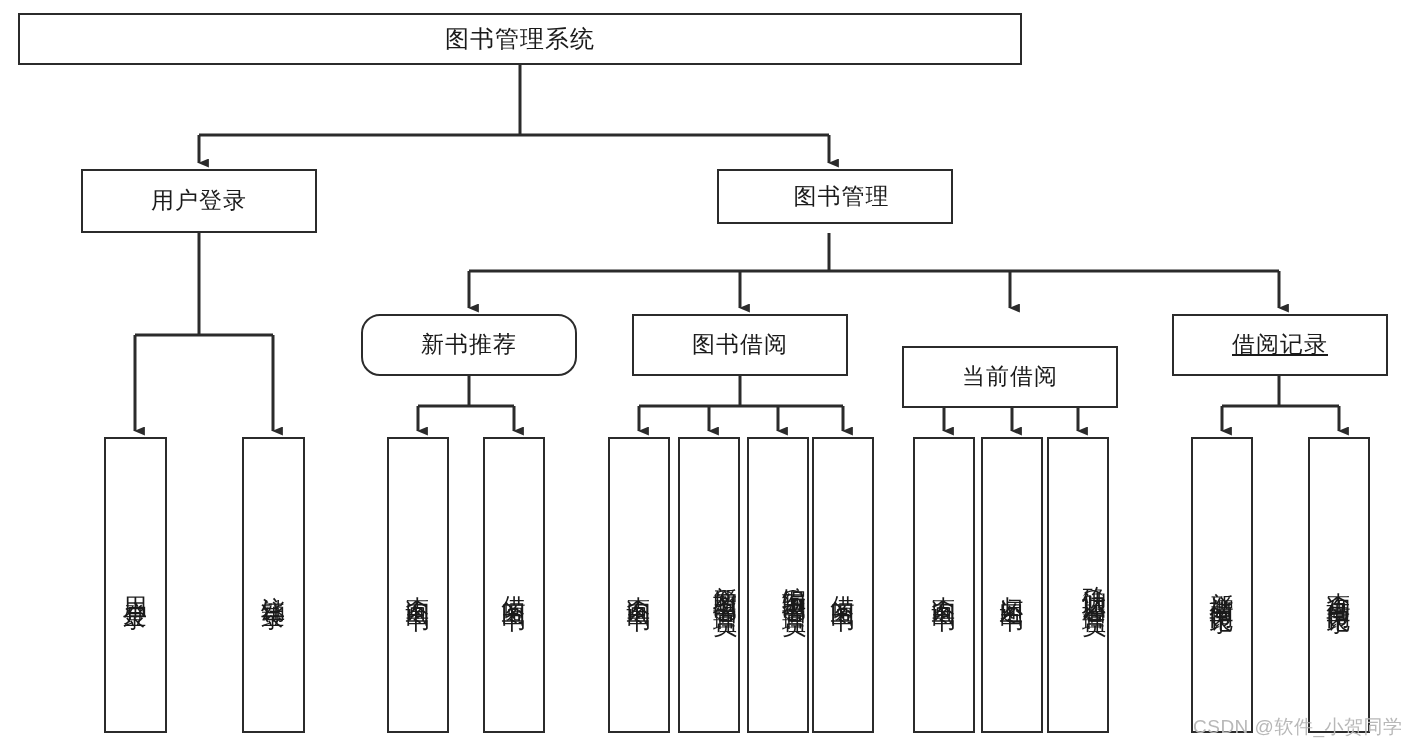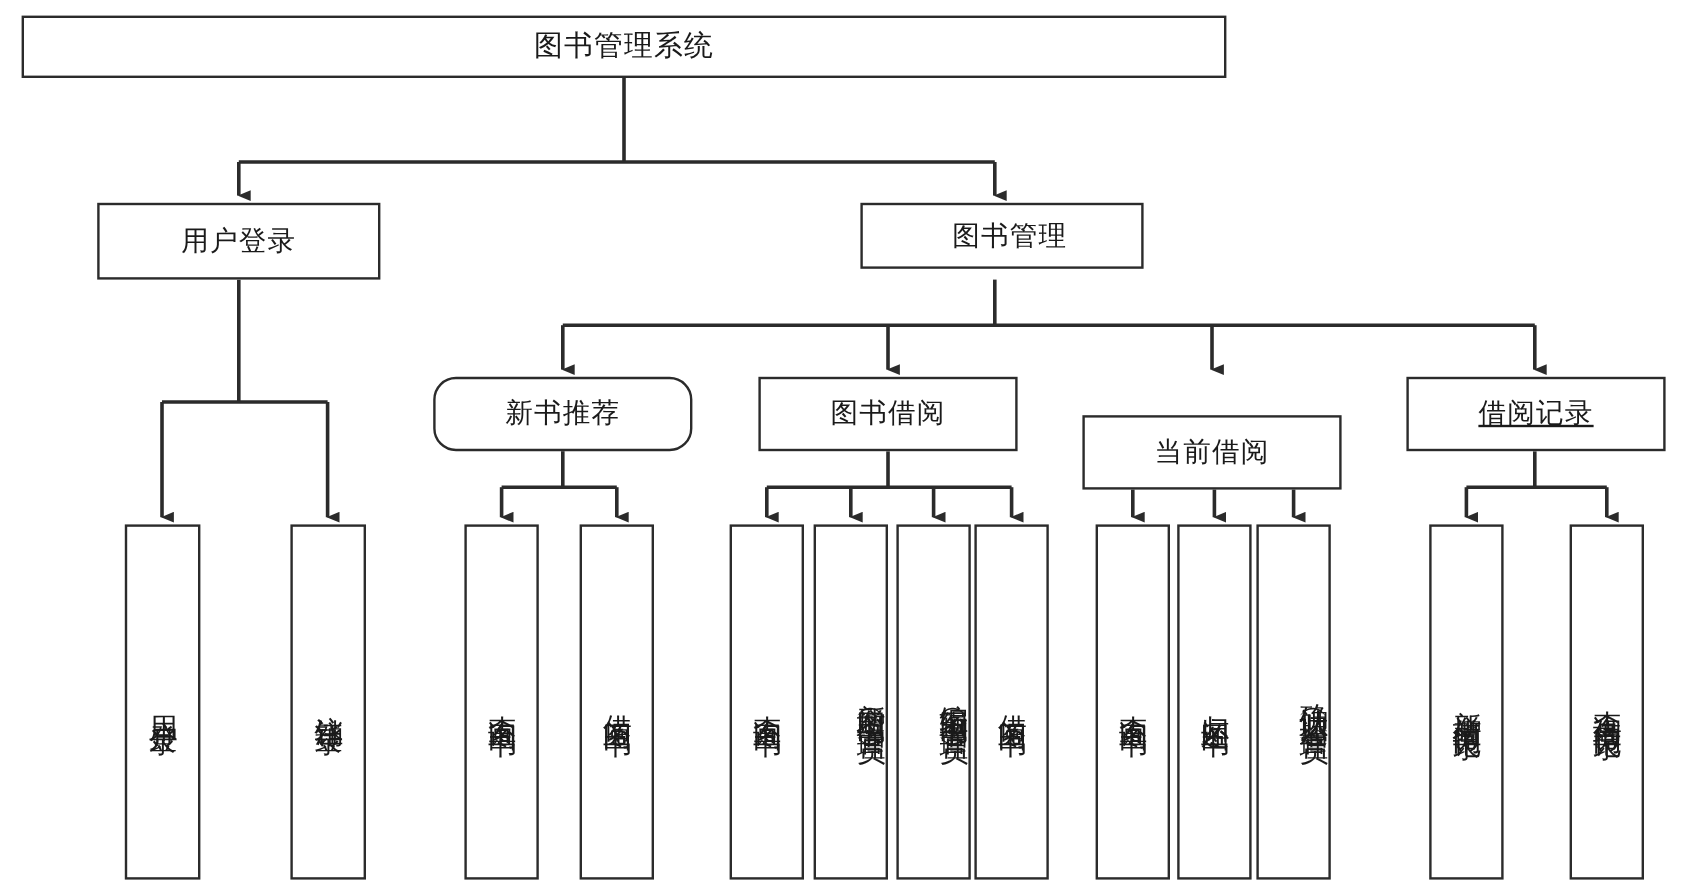--- a/index.html
+++ b/index.html
@@ -178,14 +178,15 @@
         <span>确认归还（管理员）</span>
       </div>
       <div class="node node-v centered" style="left: 1191px; top: 437px; width: 62px; height: 296px;">
         <span>新增借阅记录</span>
       </div>
       <div class="node node-v centered" style="left: 1308px; top: 437px; width: 62px; height: 296px;">
         <span>查询借阅记录</span>
       </div>
     </div>
 
+  <div class="watermark" style="left: 1193px; top: 714px;">CSDN @软件_小贺同学</div>
 
 </div>
 
 </body></html>

